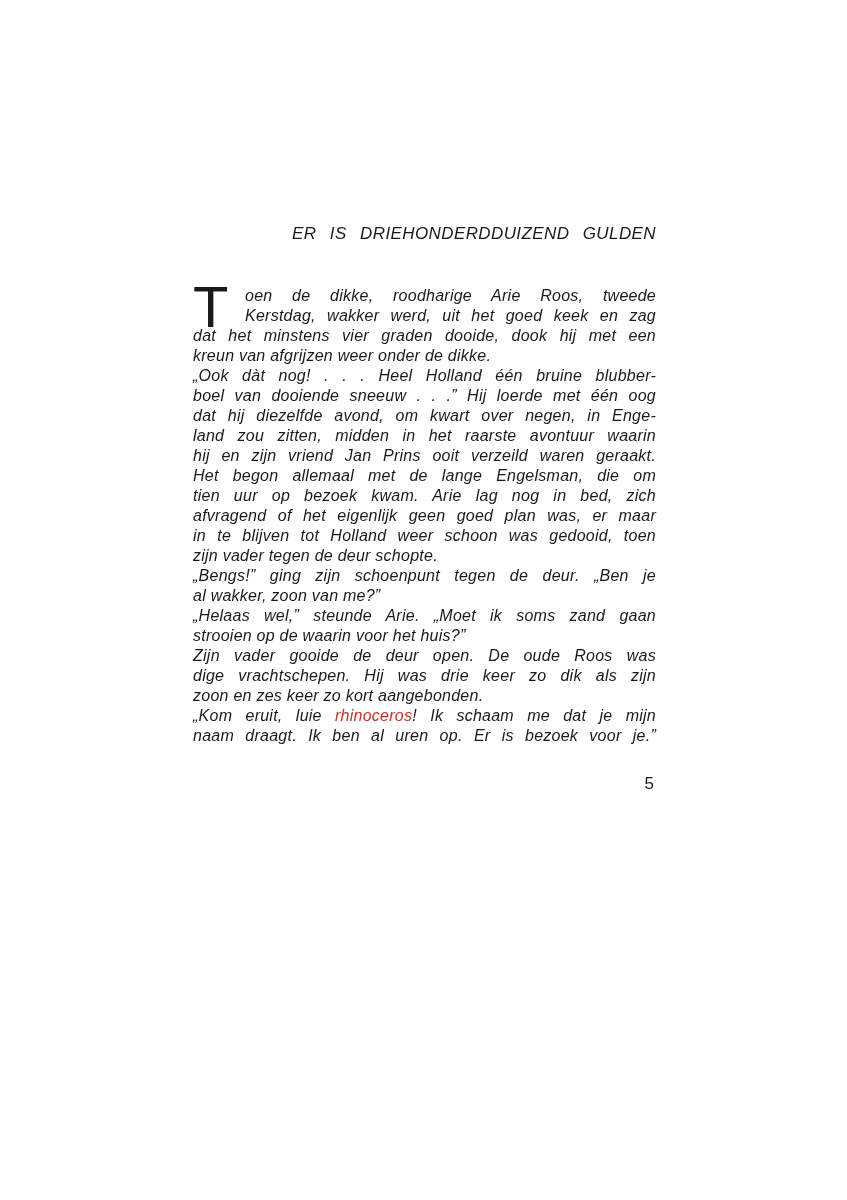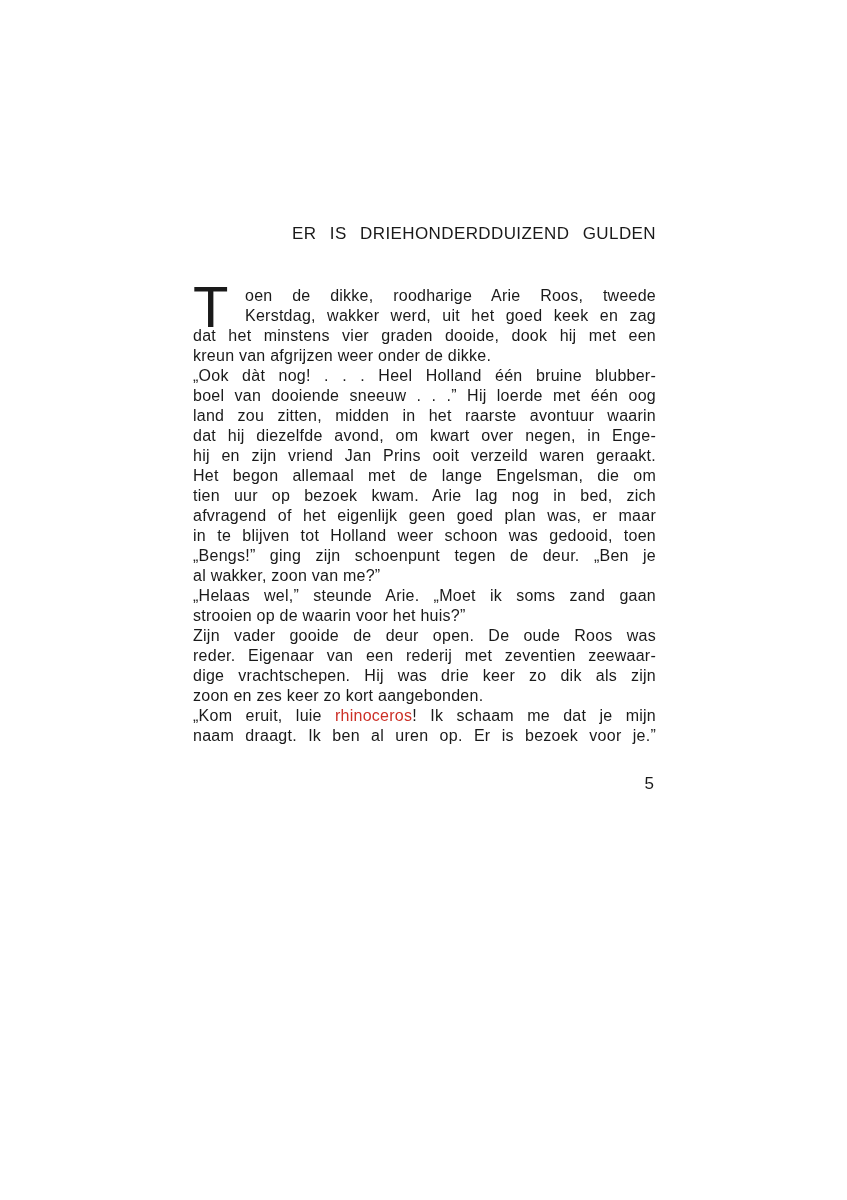--- a/index.html
+++ b/index.html
@@ -40,20 +40,21 @@
     top: -1px;
     font-size: 58px;
     line-height: 43px;
     font-weight: 400;
     color: var(--text, #1a1a1a);
   }
   .line {
     min-height: 20px;
     line-height: 20px;
     text-align: left;
+    font-style: italic;
   }
   .line.j {
     text-align: justify;
     text-align-last: justify;
   }
   .line.indent { padding-left: 52px; }
   .hl { color: var(--hl, #cc2f26); }
   .pagenum {
     margin-top: 28px;
     width: 463px;
@@ -73,33 +74,33 @@
       </div>
     <div class="body-block">
       <span class="dropcap">T</span>
       <div id="body-lines">
           <div class="line j indent"><span>oen de dikke, roodharige Arie Roos, tweede</span></div>
           <div class="line j indent"><span>Kerstdag, wakker werd, uit het goed keek en zag</span></div>
           <div class="line j"><span>dat het minstens vier graden dooide, dook hij met een</span></div>
           <div class="line"><span>kreun van afgrijzen weer onder de dikke.</span></div>
           <div class="line j"><span>„Ook dàt nog! . . . Heel Holland één bruine blubber-</span></div>
           <div class="line j"><span>boel van dooiende sneeuw . . .” Hij loerde met één oog</span></div>
+          <div class="line j"><span>dat hij diezelfde avond, om kwart over negen, in Enge-</span></div>
           <div class="line j"><span>land zou zitten, midden in het raarste avontuur waarin</span></div>
-          <div class="line j"><span>dat hij diezelfde avond, om kwart over negen, in Enge-</span></div>
           <div class="line j"><span>hij en zijn vriend Jan Prins ooit verzeild waren geraakt.</span></div>
           <div class="line j"><span>Het begon allemaal met de lange Engelsman, die om</span></div>
           <div class="line j"><span>tien uur op bezoek kwam. Arie lag nog in bed, zich</span></div>
           <div class="line j"><span>afvragend of het eigenlijk geen goed plan was, er maar</span></div>
           <div class="line j"><span>in te blijven tot Holland weer schoon was gedooid, toen</span></div>
+          <div class="line"><span>zijn vader tegen de deur schopte.</span></div>
           <div class="line j"><span>„Bengs!” ging zijn schoenpunt tegen de deur. „Ben je</span></div>
           <div class="line"><span>al wakker, zoon van me?”</span></div>
           <div class="line j"><span>„Helaas wel,” steunde Arie. „Moet ik soms zand gaan</span></div>
           <div class="line"><span>strooien op de waarin voor het huis?”</span></div>
           <div class="line j"><span>Zijn vader gooide de deur open. De oude Roos was</span></div>
-          <div class="line j"><span>reder. Eigenaar van een rederij met zeventien zeewaar-</span></div>
           <div class="line j"><span>dige vrachtschepen. Hij was drie keer zo dik als zijn</span></div>
           <div class="line"><span>zoon en zes keer zo kort aangebonden.</span></div>
           <div class="line j"><span>„Kom eruit, luie </span><span class="hl">rhinoceros</span><span>! Ik schaam me dat je mijn</span></div>
           <div class="line j"><span>naam draagt. Ik ben al uren op. Er is bezoek voor je.”</span></div>
         </div>
     </div>
     <div class="pagenum">5</div>
   </div>
 </div>
 

